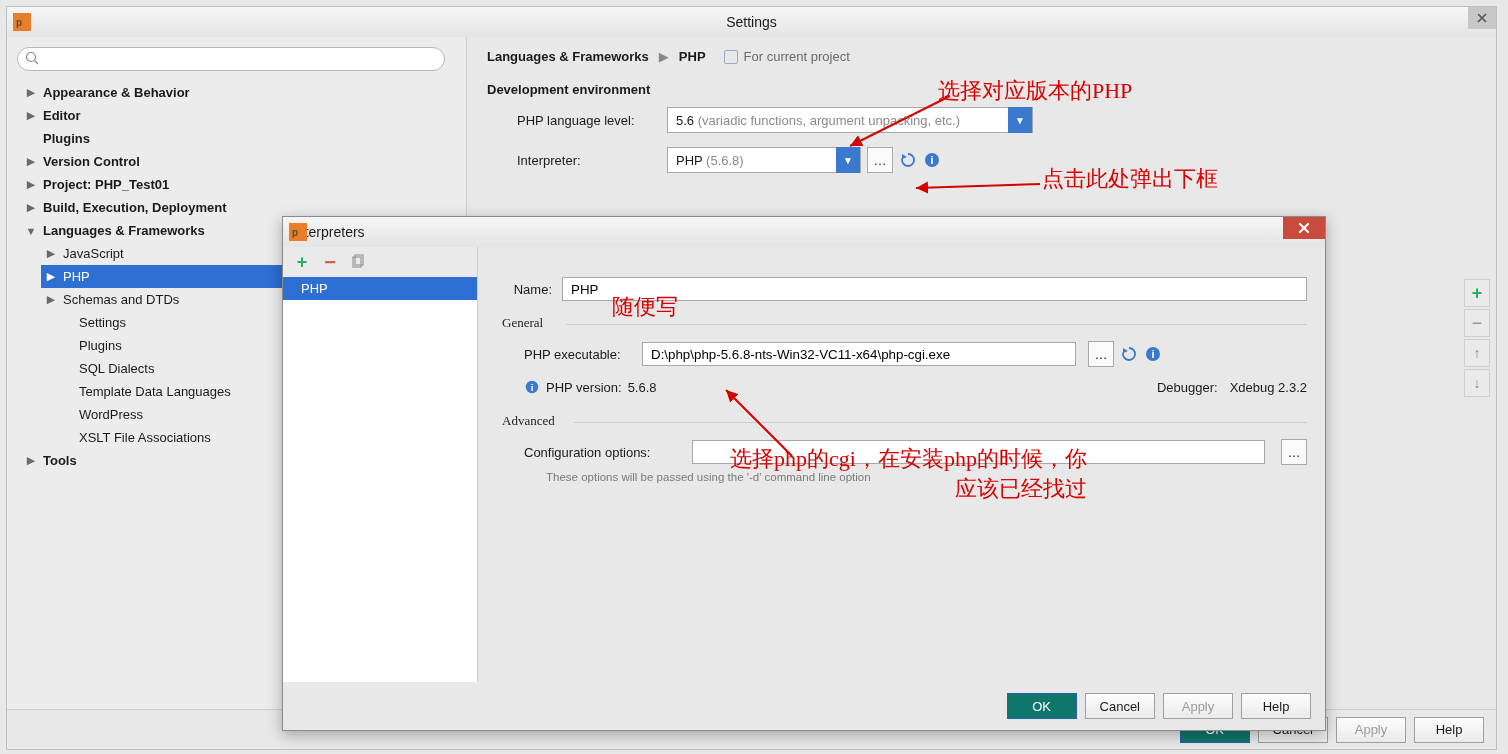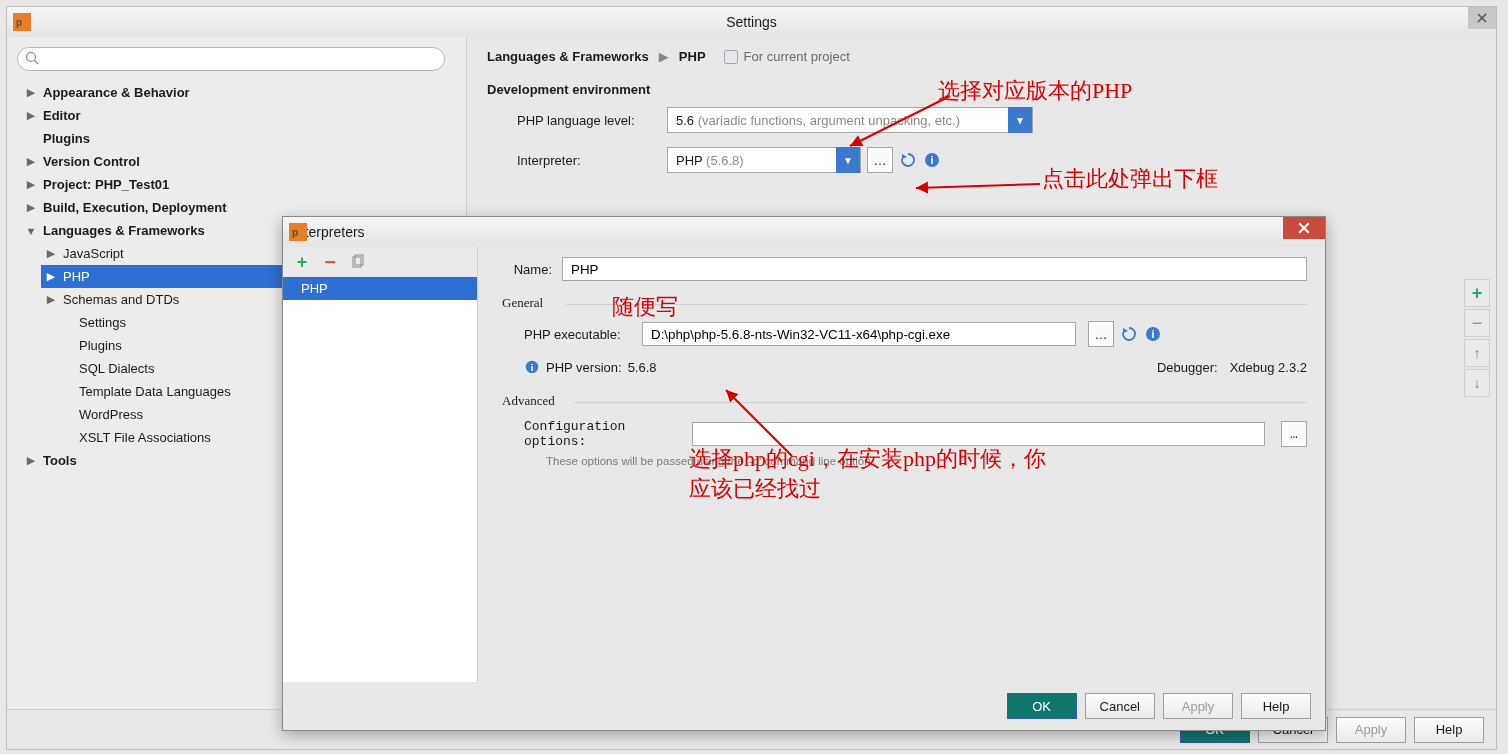--- a/index.html
+++ b/index.html
@@ -300,20 +300,21 @@
   }
 
   .interp-right {
     flex: 1;
     padding: 10px 18px 0 24px;
   }
   .interp-row {
     display: flex;
     align-items: center;
     margin-bottom: 14px;
+    margin-top: 20px;
   }
   .interp-row .lbl { width: 60px; text-align: right; padding-right: 10px; }
   .interp-row input[type=text] {
     flex: 1; height: 24px; border: 1px solid #a7a7a7; padding: 0 8px; background: #fff;
   }
   .fieldset-label {
     font-weight: 400;
     color: #222;
     margin: 6px 0 10px 0;
     position: relative;
@@ -336,21 +337,21 @@
   .exec-row input[type=text] {
     width: 434px; height: 24px; border: 1px solid #a7a7a7; padding: 0 8px;
   }
   .ver-row {
     display: flex; align-items: center; gap: 6px; margin: 0 0 18px 22px;
   }
   .ver-row .left { flex: 1; display: flex; align-items: center; gap: 6px; }
   .ver-row .right { display: flex; align-items: center; gap: 6px; }
 
   .cfg-row {
-    display: flex; align-items: center; gap: 10px; margin: 6px 0 6px 22px; font-family: Liberation Mono, monospace;
+    display: flex; align-items: center; gap: 10px; margin: 6px 0 6px 22px;
   }
   .cfg-row .lbl { width: 158px; }
   .cfg-row .box { flex:1; height:24px; border:1px solid #a7a7a7; background:#fff; }
   .hint-text { color:#7a7a7a; font-size: 11.5px; margin: 4px 0 0 44px; }
 
   .interp-footer {
     height: 48px;
     display: flex;
     align-items: center;
     justify-content: flex-end;
@@ -653,21 +654,21 @@
   <defs>
       <marker id="ah2" markerWidth="8" markerHeight="8" refX="6" refY="3" orient="auto">
         <path d="M0,0 L6,3 L0,6 Z" fill="#d70000"></path>
       </marker>
     </defs>
   <line x1="130" y1="8" x2="6" y2="12" stroke="#d70000" stroke-width="2" marker-end="url(#ah2)"></line>
 </svg>
 
 <div class="annotation" style="left:612px; top:292px;">随便写</div>
 
-<div class="annotation" style="left:689px; top:444px; line-height:30px;">
+<div class="annotation" style="left:730px; top:444px; line-height:30px;text-align:right;">
   <div>选择php的cgi，在安装php的时候，你</div>
   <div>应该已经找过</div>
 </div>
 <svg class="anno-svg" style="left:716px; top:384px;" width="90" height="80">
   <defs>
       <marker id="ah4" markerWidth="8" markerHeight="8" refX="6" refY="3" orient="auto">
         <path d="M0,0 L6,3 L0,6 Z" fill="#d70000"></path>
       </marker>
     </defs>
   <line x1="76" y1="72" x2="10" y2="6" stroke="#d70000" stroke-width="2" marker-end="url(#ah4)"></line>

